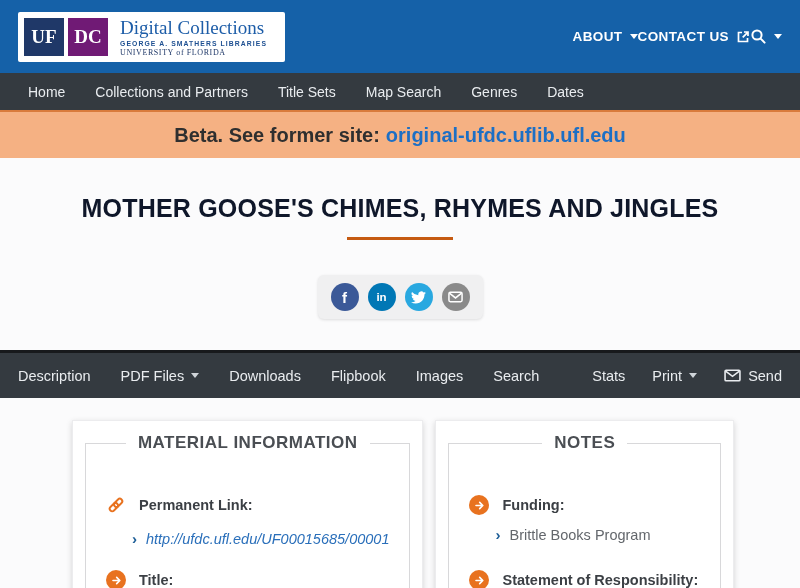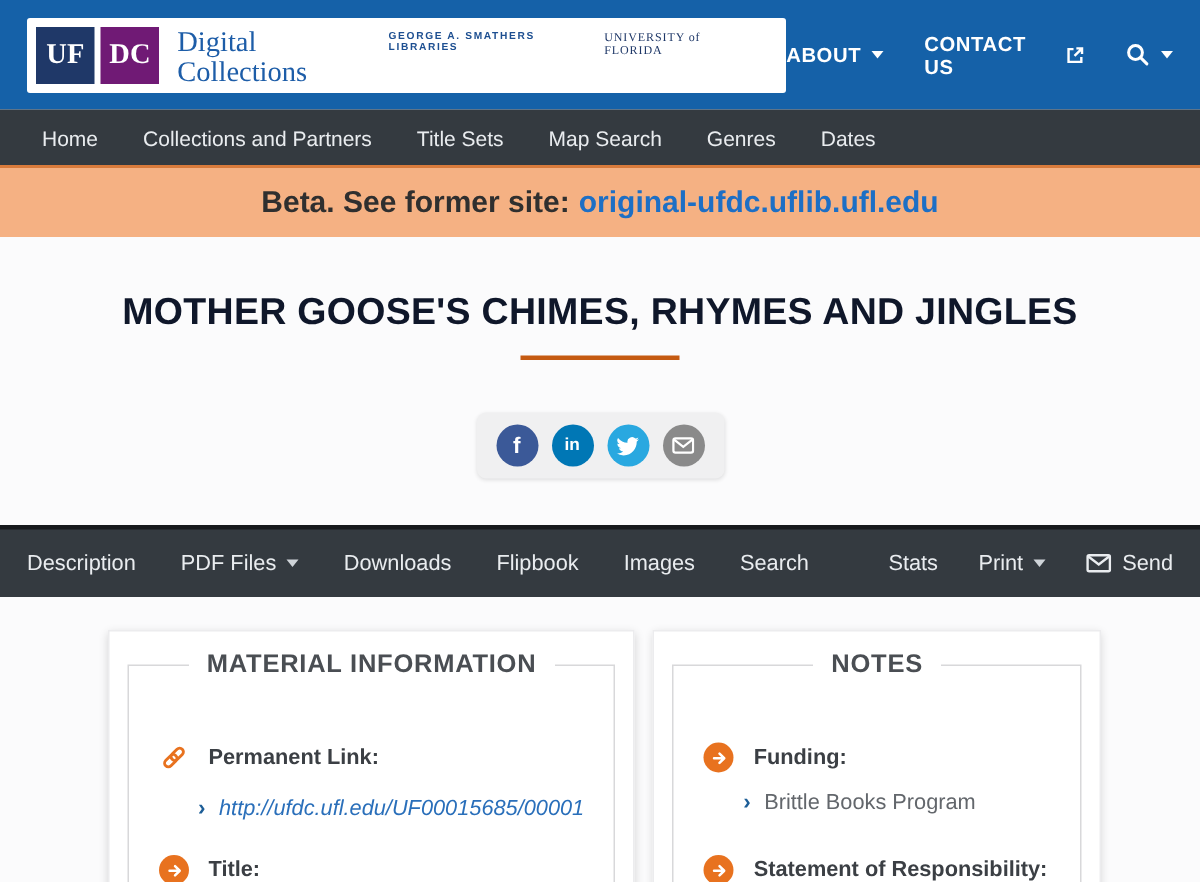--- a/index.html
+++ b/index.html
@@ -6,25 +6,25 @@
   html,body { width:800px; height:588px; overflow:hidden; background:#fff;
     font-family:"Liberation Sans", sans-serif; }
 
   
   .site-header { height:73px; background:#1561a8; display:flex; align-items:center; padding:0 18px; }
   .logo-box { background:#fff; border-radius:2px; display:flex; align-items:stretch; padding:6px; gap:4px; height:50px; cursor:pointer; }
   .logo-sq { width:40px; display:flex; align-items:center; justify-content:center;
     font-family:"Liberation Serif", serif; font-weight:bold; font-size:19px; color:#fff; }
   .logo-uf { background:#1f3868; }
   .logo-dc { background:#701a75; }
-  .logo-text { padding:1px 12px 0 8px; display:flex; flex-direction:row; justify-content:center; }
+  .logo-text { padding:1px 12px 0 8px; display:flex; flex-direction:column; justify-content:center; }
   .logo-title { font-family:"Liberation Serif", serif; font-size:19px; color:#1d5da8; line-height:20px; }
   .logo-line1 { font-size:6.8px; font-weight:bold; letter-spacing:1.1px; color:#1d4f91; margin-top:2px; }
   .logo-line2 { font-family:"Liberation Serif", serif; font-size:8px; color:#1f3868; letter-spacing:.6px; margin-top:1px; }
-  .header-menu { margin-left:auto; display:flex; align-items:center; gap:27px; color:#fff;
+  .header-menu { margin-left:auto; display:flex; align-items:center; color:#fff;
     font-size:13.5px; font-weight:600; letter-spacing:.4px; }
   .header-item { display:flex; align-items:center; gap:7px; cursor:pointer; }
   .caret { width:0; height:0; border-left:4px solid transparent; border-right:4px solid transparent;
     border-top:5px solid currentColor; display:inline-block; }
 
   
   .main-nav { height:37px; background:#343a40; display:flex; align-items:center; padding-left:28px; gap:30px; }
   .nav-link { color:#e9ecef; font-size:14px; cursor:pointer; white-space:nowrap; }
 
   

